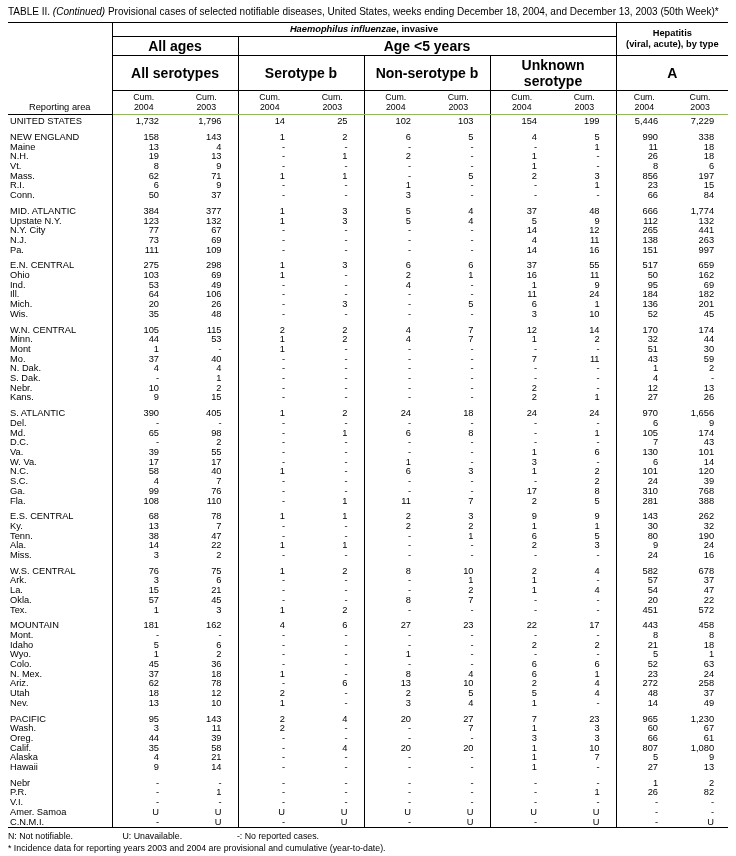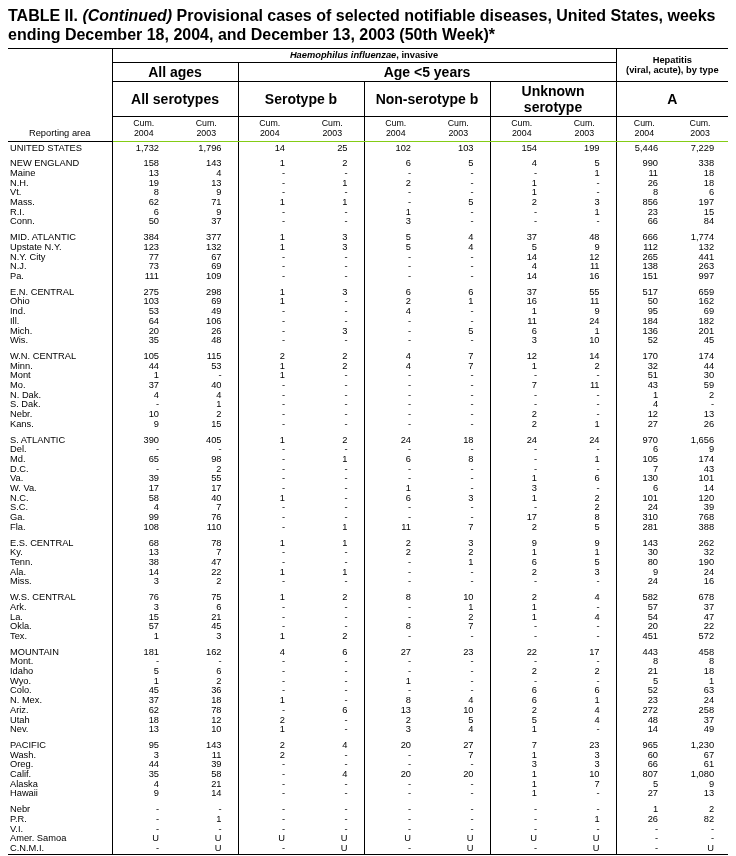--- a/index.html
+++ b/index.html
@@ -2,21 +2,21 @@
 <html><head>
 <meta charset="utf-8">
 <style>
   * { box-sizing: border-box; }
   html, body { margin: 0; padding: 0; }
   body {
     width: 736px; height: 856px; overflow: hidden;
     background: #ffffff; color: #000000;
     font-family: "Liberation Sans", sans-serif;
   }
-  .title { font-size: 16px; font-weight: bold; line-height: 1.2; margin: 6px 8px 4px 8px; }
+  .title { font-size: 10px; font-weight: normal; line-height: 1.2; margin: 6px 8px 4px 8px; }
   .it { font-style: italic; }
 
   table {
     border-collapse: collapse; table-layout: fixed;
     width: 720px; margin: 0 8px;
     border-top: 1px solid #000; border-bottom: 1px solid #000;
   }
   col.c-area { width: 104px; }
   col.c-num  { width: 63px; }
   col.c-hep  { width: 56px; }
@@ -1101,14 +1101,22 @@
           <td class="num c4">-</td>
           <td class="num c5">U</td>
           <td class="num c6">-</td>
           <td class="num c7">U</td>
           <td class="num c8">-</td>
           <td class="num c9">U</td>
         </tr>
       </tbody>
   </table>
 
+  <div class="foot">
+    <div class="legend">
+      <span>N: Not notifiable.</span>
+      <span>U: Unavailable.</span>
+      <span>-: No reported cases.</span>
+    </div>
+    <div>* Incidence data for reporting years 2003 and 2004 are provisional and cumulative (year-to-date).</div>
+  </div>
 
 </div>
 
 </body></html>

